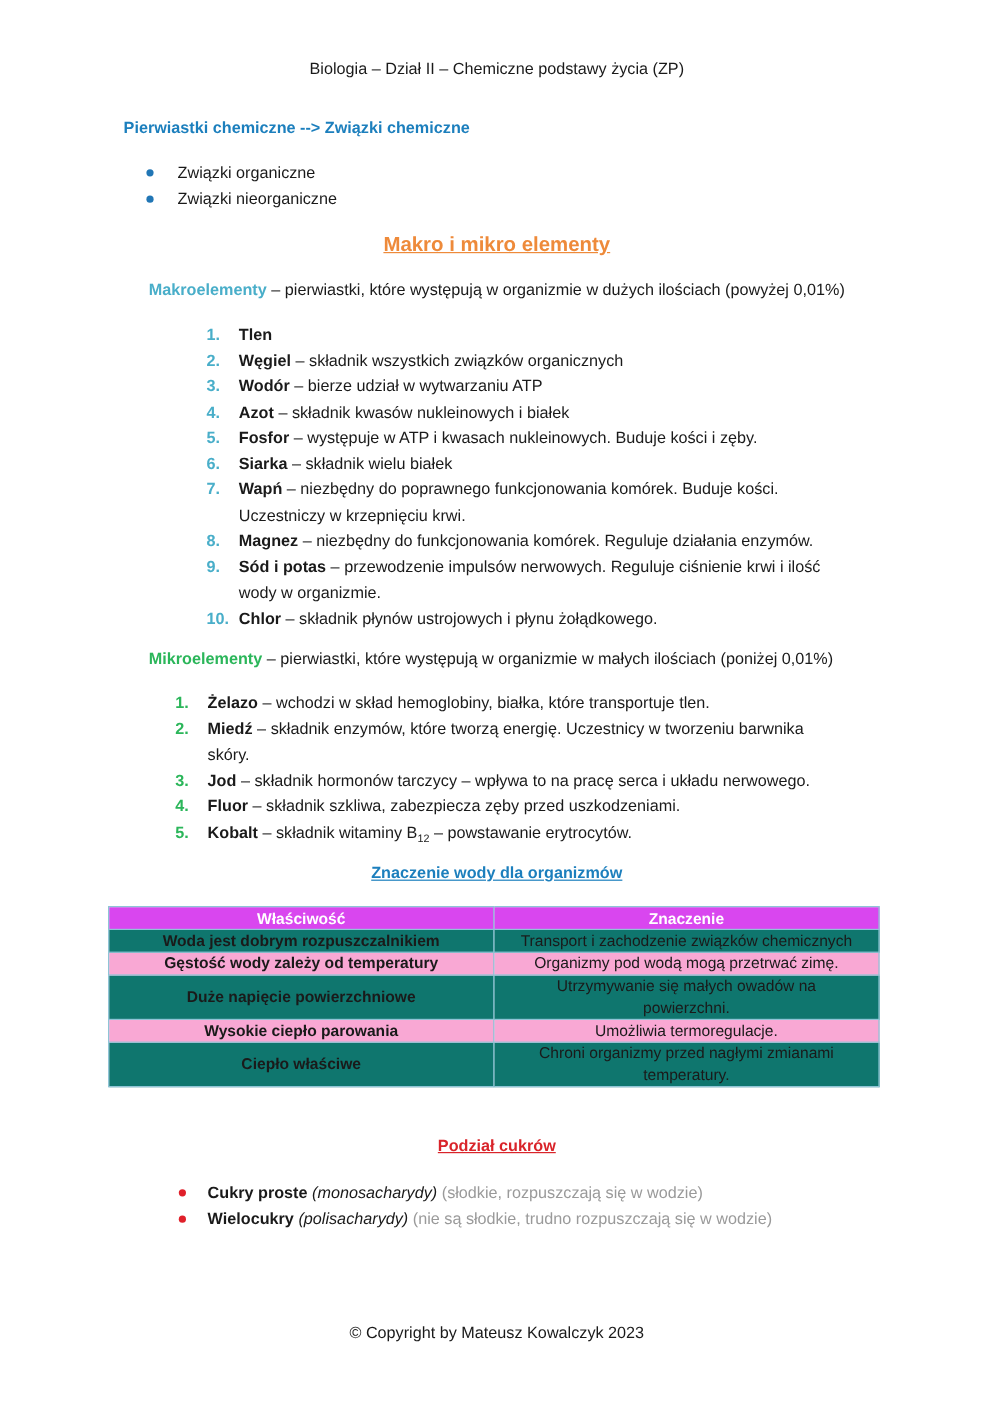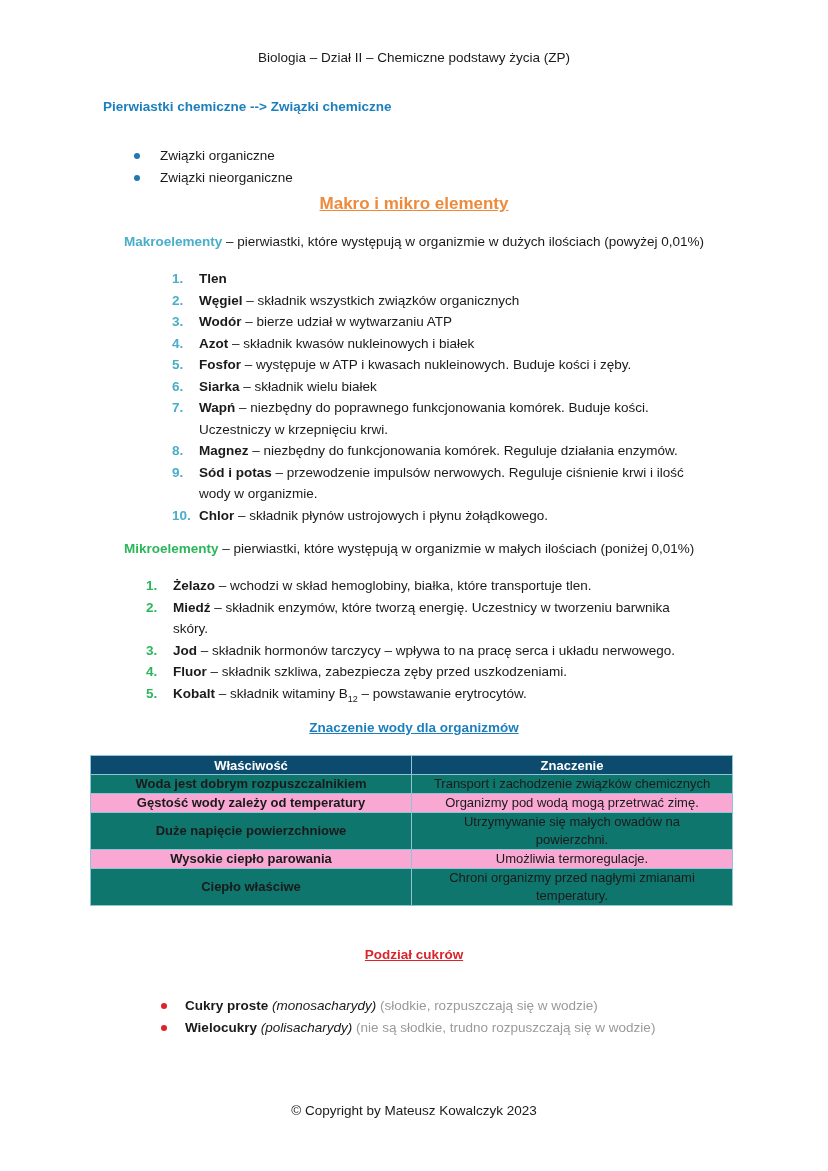--- a/index.html
+++ b/index.html
@@ -3,40 +3,40 @@
 <meta charset="utf-8">
 <style>
   html, body { margin: 0; padding: 0; background: #ffffff; }
   body {
     width: 828px; height: 1171px; position: relative; overflow: hidden;
     font-family: "Liberation Sans", sans-serif; color: #1a1a1a; font-size: 13.5px;
   }
   .abs { position: absolute; }
   .header { top: 50px; left: 0; width: 828px; text-align: center; font-size: 13.5px; }
   .sub1 { top: 99px; left: 103px; font-weight: bold; color: #1c7fbd; font-size: 13.5px; }
-  ul.bl { list-style: none; margin: 12px; padding: 0; }
+  ul.bl { list-style: none; margin: 0; padding: 0; }
   ul.bl li { position: relative; height: 22px; line-height: 22px; }
   .blue-list { top: 133px; left: 148px; }
   .blue-list li .dot { position: absolute; left: -26px; top: 8px; width: 6px; height: 6px; border-radius: 50%; background: #2176b5; }
   .h-orange { top: 194px; left: 0; width: 828px; text-align: center; font-size: 17px; font-weight: bold; color: #ee8a3a; text-decoration: underline; }
   .makro-def { top: 234px; left: 124px; }
   .makro-def .term { color: #49aec9; font-weight: bold; }
   .mikro-def { top: 541px; left: 124px; }
   .mikro-def .term { color: #2bb65a; font-weight: bold; }
   ol.nl { list-style: none; margin: 0; padding: 0; }
   ol.nl li { position: relative; line-height: 21.5px; }
   ol.nl li .num { position: absolute; left: -27px; top: 0; font-weight: bold; }
   ol.nl li .name { font-weight: bold; }
   .makro-list { top: 268px; left: 199px; width: 530px; }
   .makro-list .num { color: #49aec9; }
   .mikro-list { top: 575px; left: 173px; width: 555px; }
   .mikro-list .num { color: #2bb65a; }
   .h-water { top: 720px; left: 0; width: 828px; text-align: center; font-weight: bold; color: #1c7fbd; text-decoration: underline; font-size: 13.5px; }
   table.water { position: absolute; top: 755px; left: 90px; width: 643px; border-collapse: collapse; font-size: 13px; }
-  table.water th { background: #0c4a6e; color: #ffffff; font-weight: bold; height: 18px; padding: 0; text-align: center; border: 1px solid #8fc4d6; }
+  table.water th { background: #d946ef; color: #ffffff; font-weight: bold; height: 18px; padding: 0; text-align: center; border: 1px solid #8fc4d6; }
   table.water td { border: 1px solid #8fc4d6; text-align: center; padding: 0 4px; line-height: 18px; }
   table.water tr.shaded td { background: #0f766e; }
   table.water tr.plain td { background: #f9a8d4; }
   table.water td.prop { font-weight: bold; width: 312px; }
   .h-red { top: 947px; left: 0; width: 828px; text-align: center; font-weight: bold; color: #d9242a; text-decoration: underline; font-size: 13.5px; }
   .sugar-list { top: 983px; left: 173px; }
   .sugar-list li .dot { position: absolute; left: -24px; top: 8px; width: 6px; height: 6px; border-radius: 50%; background: #e0202a; }
   .sugar-list .name { font-weight: bold; }
   .sugar-list .latin { font-style: italic; }
   .sugar-list .note { color: #9a9a9a; }

